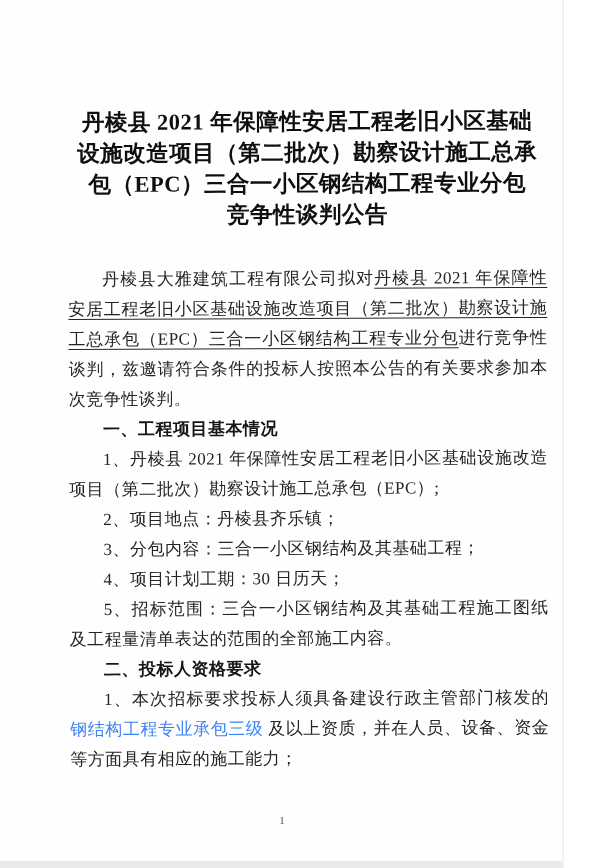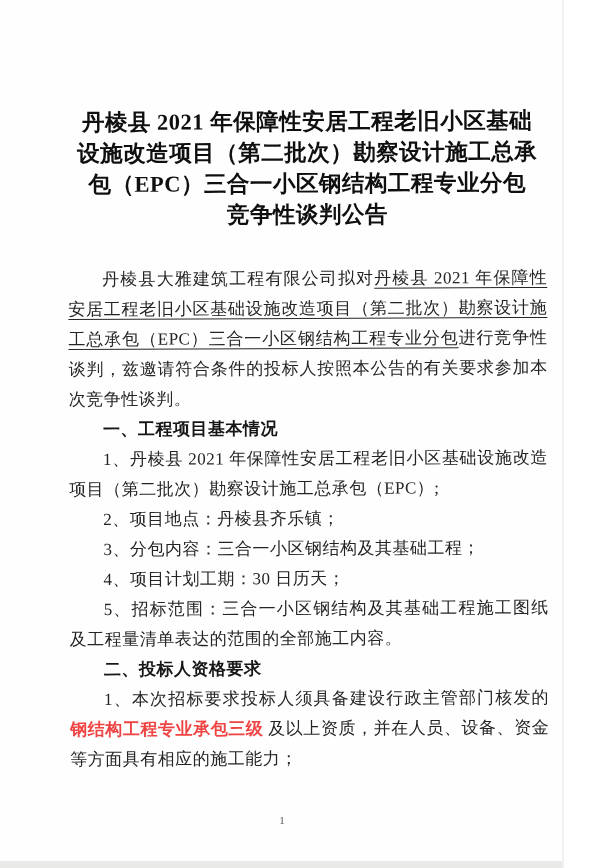--- a/index.html
+++ b/index.html
@@ -46,21 +46,21 @@
   .p-intro { margin-top: 34px; }
   .sec-heading {
     font-weight: bold;
     color: #161616;
   }
   .u {
     text-decoration: underline;
     text-underline-offset: 4px;
     text-decoration-thickness: 1px;
   }
-  .b { font-weight: bold; color: #ef4444; }
+  .b { font-weight: normal; color: #3b82f6; }
   .page-num {
     position: absolute;
     left: 0;
     right: 0;
     bottom: 42px;
     text-align: center;
     font-size: 11px;
     color: #5a5a5a;
     font-family: "Liberation Serif", "DejaVu Serif", serif;
   }

